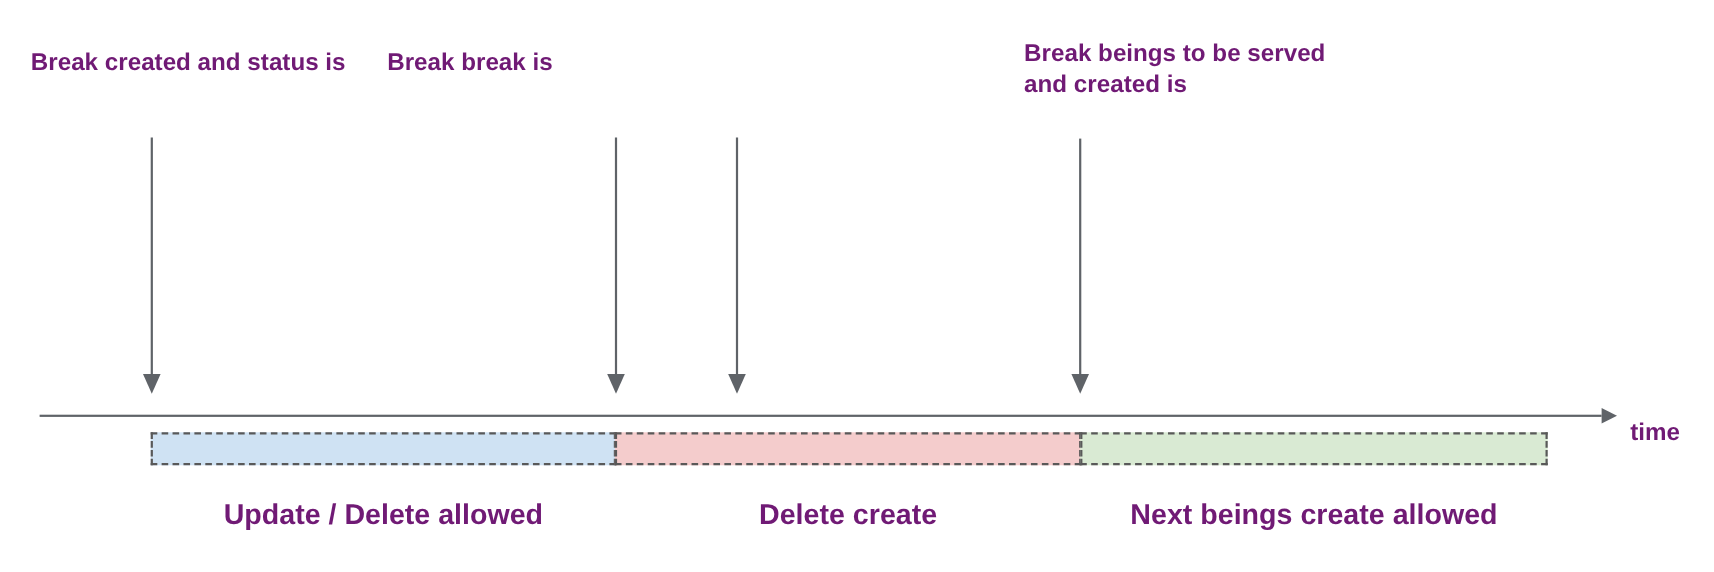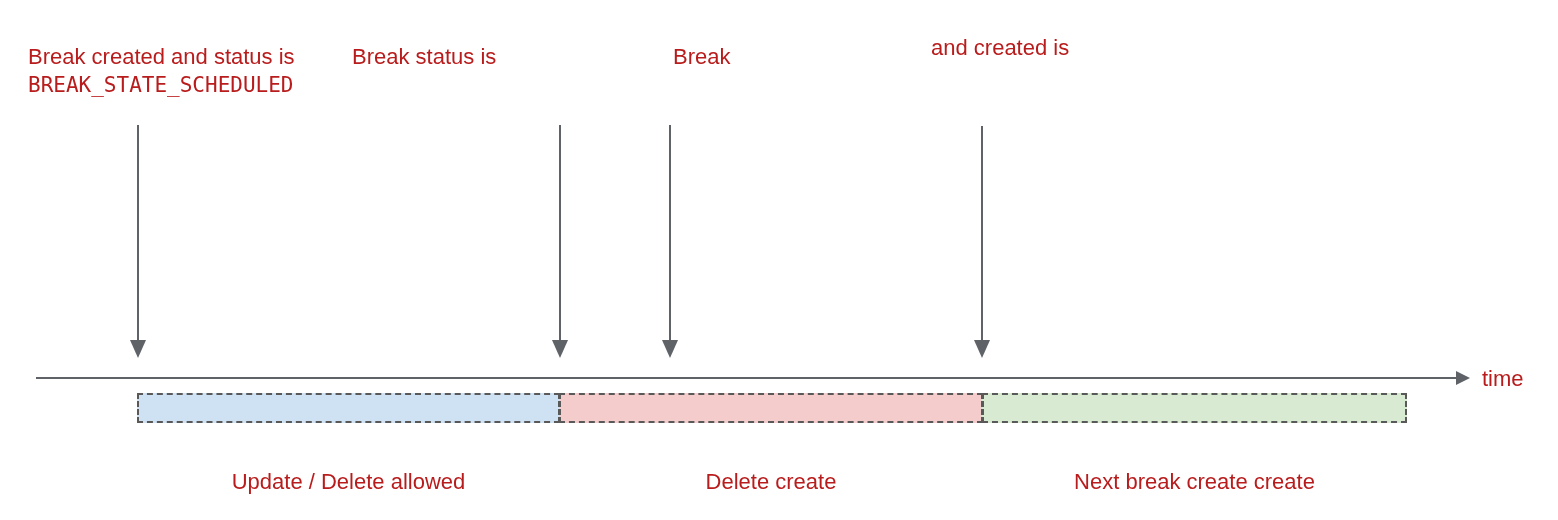--- a/index.html
+++ b/index.html
@@ -6,22 +6,23 @@
     margin: 0;
     padding: 0;
     background: #ffffff;
   }
   .canvas {
     position: relative;
     width: 1558px;
     height: 520px;
     background: #ffffff;
     font-family: "Liberation Sans", sans-serif;
-    color: #b91c1c;
+    color: #701a75;
     overflow: hidden;
+    font-weight: bold;
   }
   .annotation {
     position: absolute;
     font-size: 22px;
     line-height: 29px;
     white-space: nowrap;
   }
   .annotation .code {
     font-family: "DejaVu Sans Mono", "Liberation Mono", monospace;
     font-size: 21px;
@@ -53,64 +54,63 @@
     top: 371px;
     width: 0;
     height: 0;
     border-top: 7px solid transparent;
     border-bottom: 7px solid transparent;
     border-left: 14px solid #5f6368;
   }
   .time-label {
     position: absolute;
     left: 1482px;
-    top: 366px;
+    top: 380px;
     font-size: 22px;
     line-height: 25px;
   }
   .segment {
     position: absolute;
     top: 393px;
     height: 30px;
     box-sizing: border-box;
     border: 2px dashed #595959;
   }
   .seg-1 { left: 137px; width: 423px; }
   .seg-2 { left: 559px; width: 424px; }
   .seg-3 { left: 982px; width: 425px; }
   .segment-label {
     position: absolute;
-    top: 468px;
-    font-size: 22px;
+    top: 454px;
+    font-size: 26px;
     line-height: 27px;
     text-align: center;
   }
   .lbl-1 { left: 137px; width: 423px; }
   .lbl-2 { left: 559px; width: 424px; }
   .lbl-3 { left: 982px; width: 425px; }
 </style>
 </head>
 <body>
 
 <div class="canvas">
 
   <div class="annotation" style="left:28px; top:42px;">
     <div>Break created and status is</div>
-    <div class="code">BREAK_STATE_SCHEDULED</div>
   </div>
 
   <div class="annotation" style="left:352px; top:42px;">
-    <div>Break status is</div>
+    <div>Break break is</div>
   </div>
 
   <div class="annotation" style="left:673px; top:42px;">
-    <div>Break</div>
   </div>
 
   <div class="annotation" style="left:931px; top:33px;">
+    <div>Break beings to be served</div>
     <div>and created is</div>
   </div>
 
   <div class="v-arrow-line" style="left:137px; top:125px; height:218px;"></div>
   <div class="v-arrow-head" style="left:130px; top:340px;"></div>
 
   <div class="v-arrow-line" style="left:559px; top:125px; height:218px;"></div>
   <div class="v-arrow-head" style="left:552px; top:340px;"></div>
 
   <div class="v-arrow-line" style="left:669px; top:125px; height:218px;"></div>
@@ -122,15 +122,15 @@
   <div class="timeline-line"></div>
   <div class="timeline-head"></div>
   <div class="time-label">time</div>
 
   <div class="segment seg-1" style="background-color: rgb(207, 226, 243);"></div>
   <div class="segment seg-2" style="background-color: rgb(244, 204, 204);"></div>
   <div class="segment seg-3" style="background-color: rgb(217, 234, 211);"></div>
 
   <div class="segment-label lbl-1">Update / Delete allowed</div>
   <div class="segment-label lbl-2">Delete create</div>
-  <div class="segment-label lbl-3">Next break create create</div>
+  <div class="segment-label lbl-3">Next beings create allowed</div>
 
 </div>
 
 </body></html>

